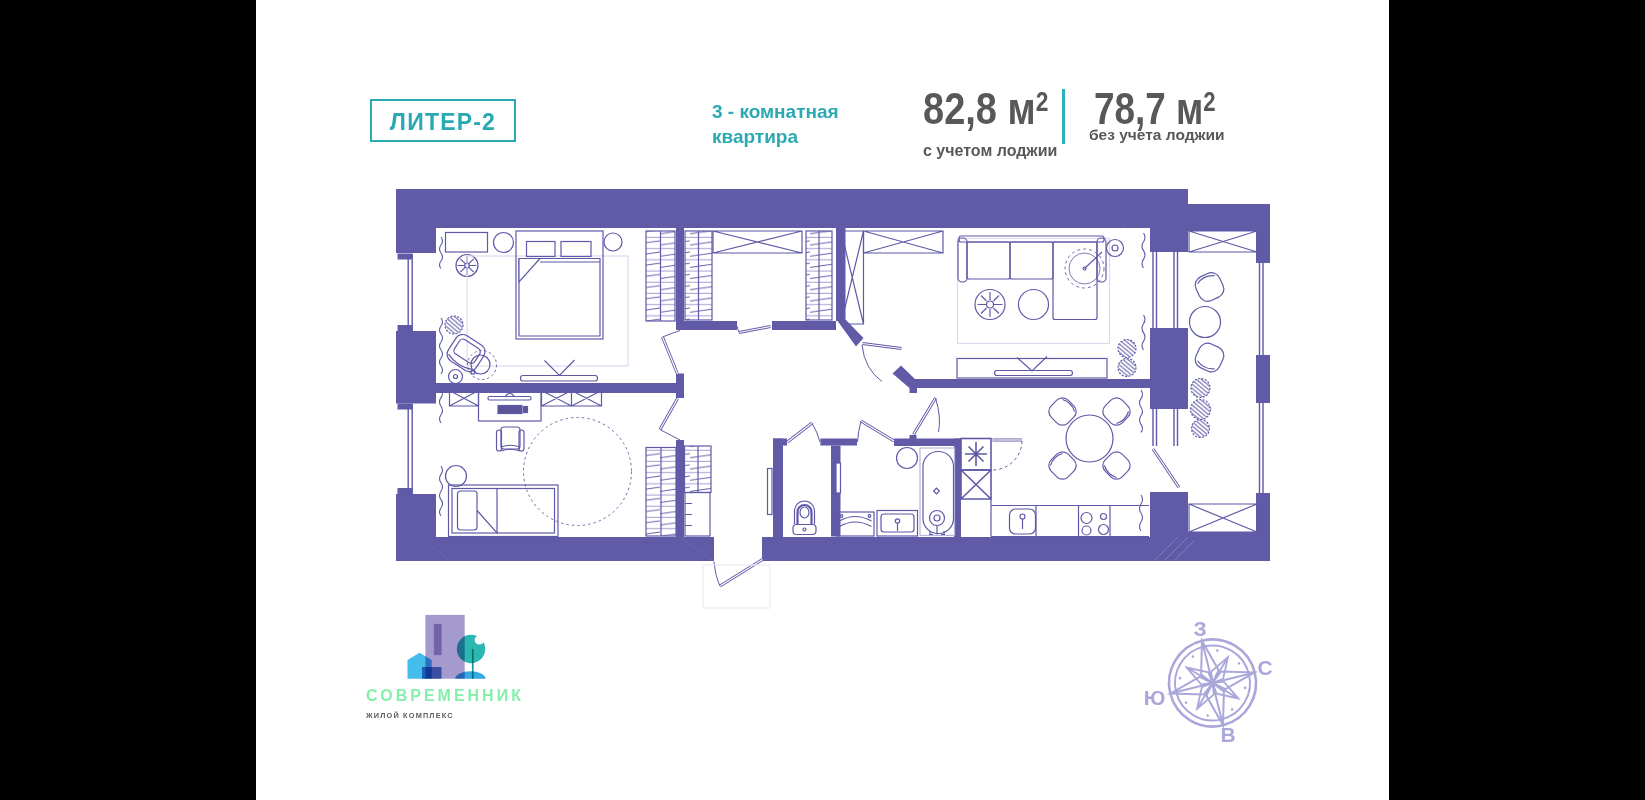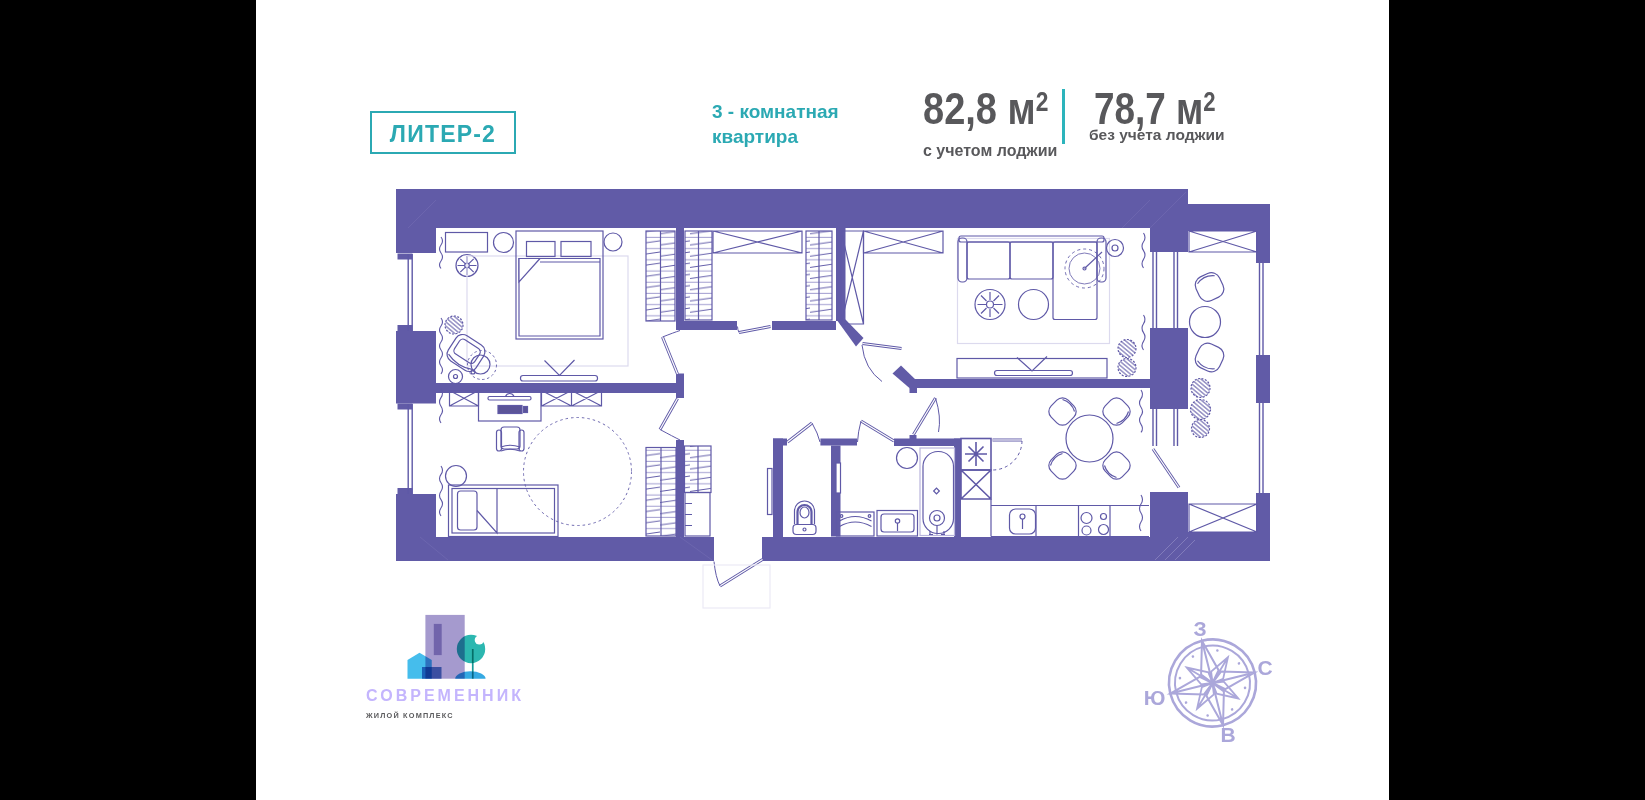--- a/index.html
+++ b/index.html
@@ -6,35 +6,35 @@
   body{font-family:"Liberation Sans", sans-serif;position:relative;}
   .page{position:absolute;left:256px;top:0;width:1133px;height:800px;background:#fff;}
   .abs{position:absolute;}
   .teal{color:#2ba9b3;margin-left:12px;}
 </style>
 </head>
 <body>
 
 <div class="page"></div>
 
-<div class="abs" style="left:370px;top:111px;width:142px;height:39px;border:2.5px solid #2ba9b3;text-align:center;line-height:42px;font-size:23px;font-weight:bold;letter-spacing:1.2px;color:#2ba9b3;">ЛИТЕР-2</div>
+<div class="abs" style="left:370px;top:99px;width:142px;height:39px;border:2.5px solid #2ba9b3;text-align:center;line-height:42px;font-size:23px;font-weight:bold;letter-spacing:1.2px;color:#2ba9b3;">ЛИТЕР-2</div>
 
 <div class="abs teal" style="left:700px;top:99px;font-size:19px;font-weight:bold;line-height:25px;">3 - комнатная<br>квартира</div>
 
 <div class="abs" style="left:923px;top:83px;font-size:45px;font-weight:bold;color:#58585b;transform:scaleX(0.845);transform-origin:0 0;white-space:nowrap;">82,8 м<span style="font-size:27px;vertical-align:13px;">2</span></div>
 
 <div class="abs" style="left:923px;top:142px;font-size:16px;font-weight:bold;color:#58585b;white-space:nowrap;">с учетом лоджии</div>
 
 <div class="abs" style="left:1062px;top:89px;width:2.5px;height:55px;background:#2cb4bc;"></div>
 
 <div class="abs" style="left:1094px;top:83px;font-size:45px;font-weight:bold;color:#58585b;transform:scaleX(0.82);transform-origin:0 0;white-space:nowrap;">78,7 м<span style="font-size:27px;vertical-align:13px;">2</span></div>
 
 <div class="abs" style="left:1089px;top:125.5px;font-size:15.5px;font-weight:bold;color:#58585b;white-space:nowrap;">без учета лоджии</div>
 
-<div class="abs" style="left:366px;top:687px;width:158px;text-align:center;font-size:16px;font-weight:bold;letter-spacing:3px;color:#c4b5fd;">СОВРЕМЕННИК</div>
+<div class="abs" style="left:366px;top:687px;width:158px;text-align:center;font-size:16px;font-weight:bold;letter-spacing:3px;color:#86efac;">СОВРЕМЕННИК</div>
 
 <div class="abs" style="left:366px;top:710.5px;width:158px;text-align:left;font-size:7.3px;font-weight:bold;letter-spacing:1.2px;color:#5a5a5c;">ЖИЛОЙ КОМПЛЕКС</div>
 
 <svg class="abs" style="left:0;top:0;" width="1645" height="800" viewBox="0 0 1645 800" fill="none">
 
 <g id="walls" fill="#615ba7">
 
   <rect x="396" y="189" width="754" height="39"></rect>
 
   <rect x="1150" y="189" width="38" height="63"></rect>

